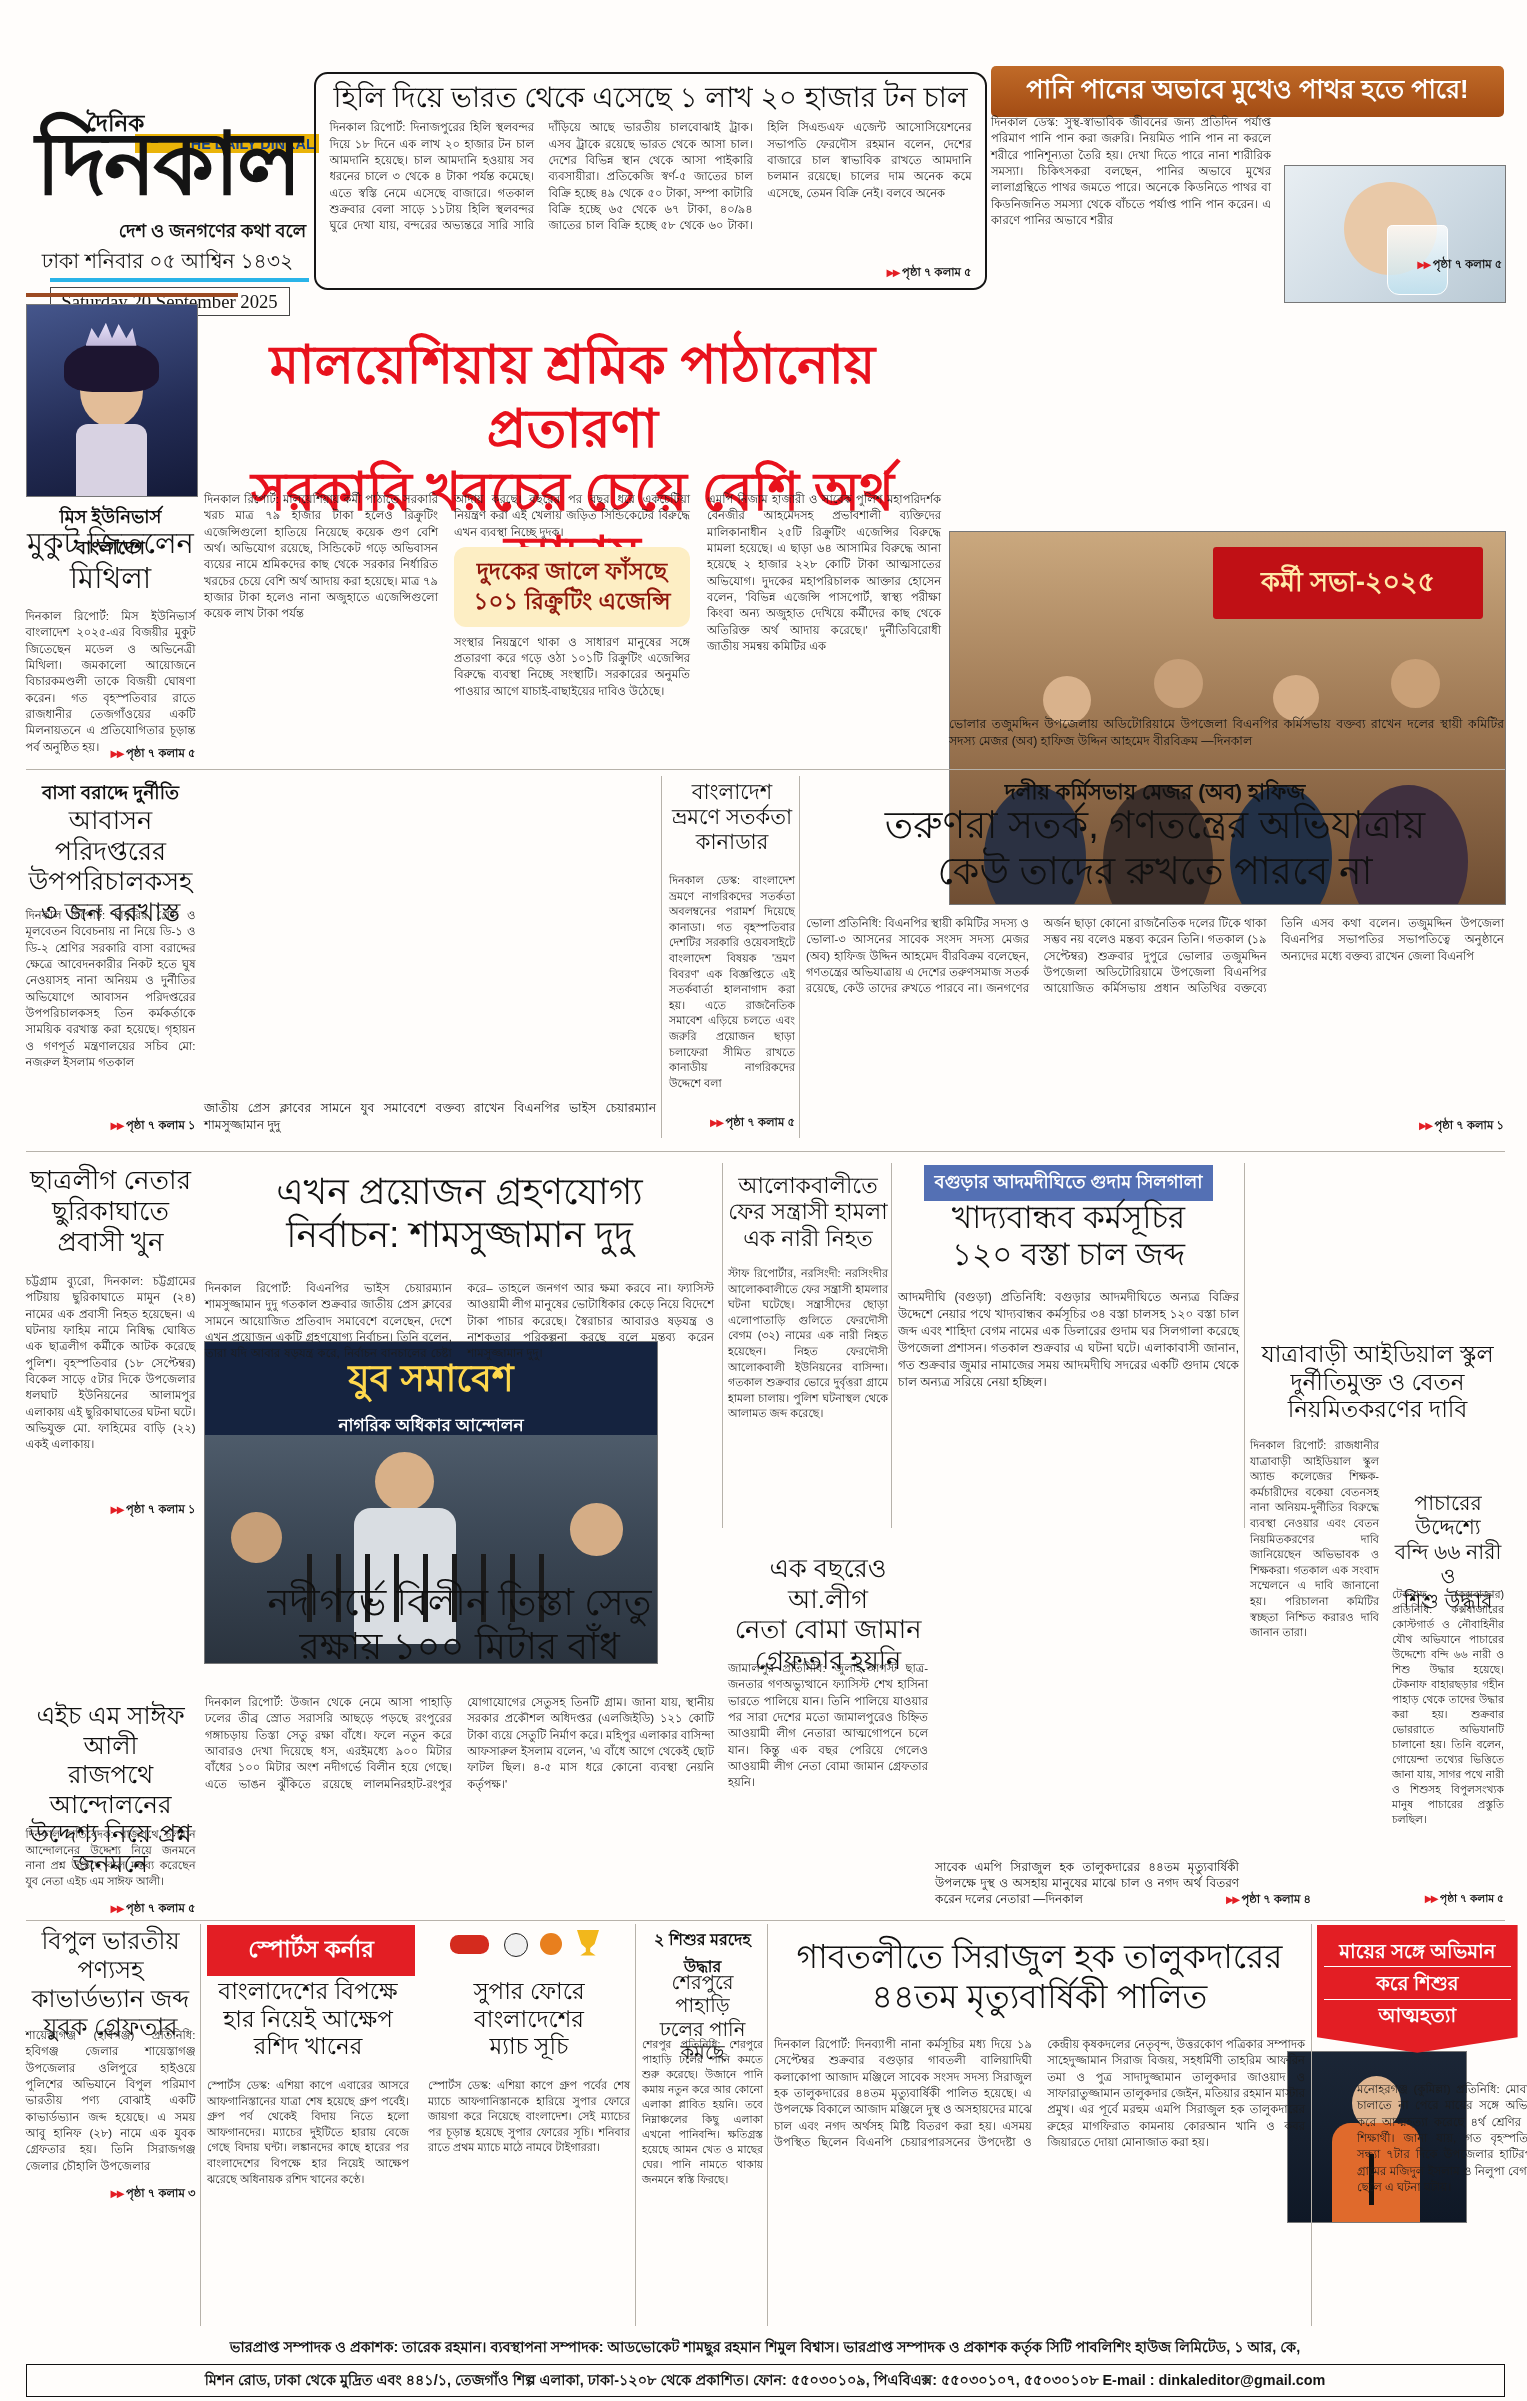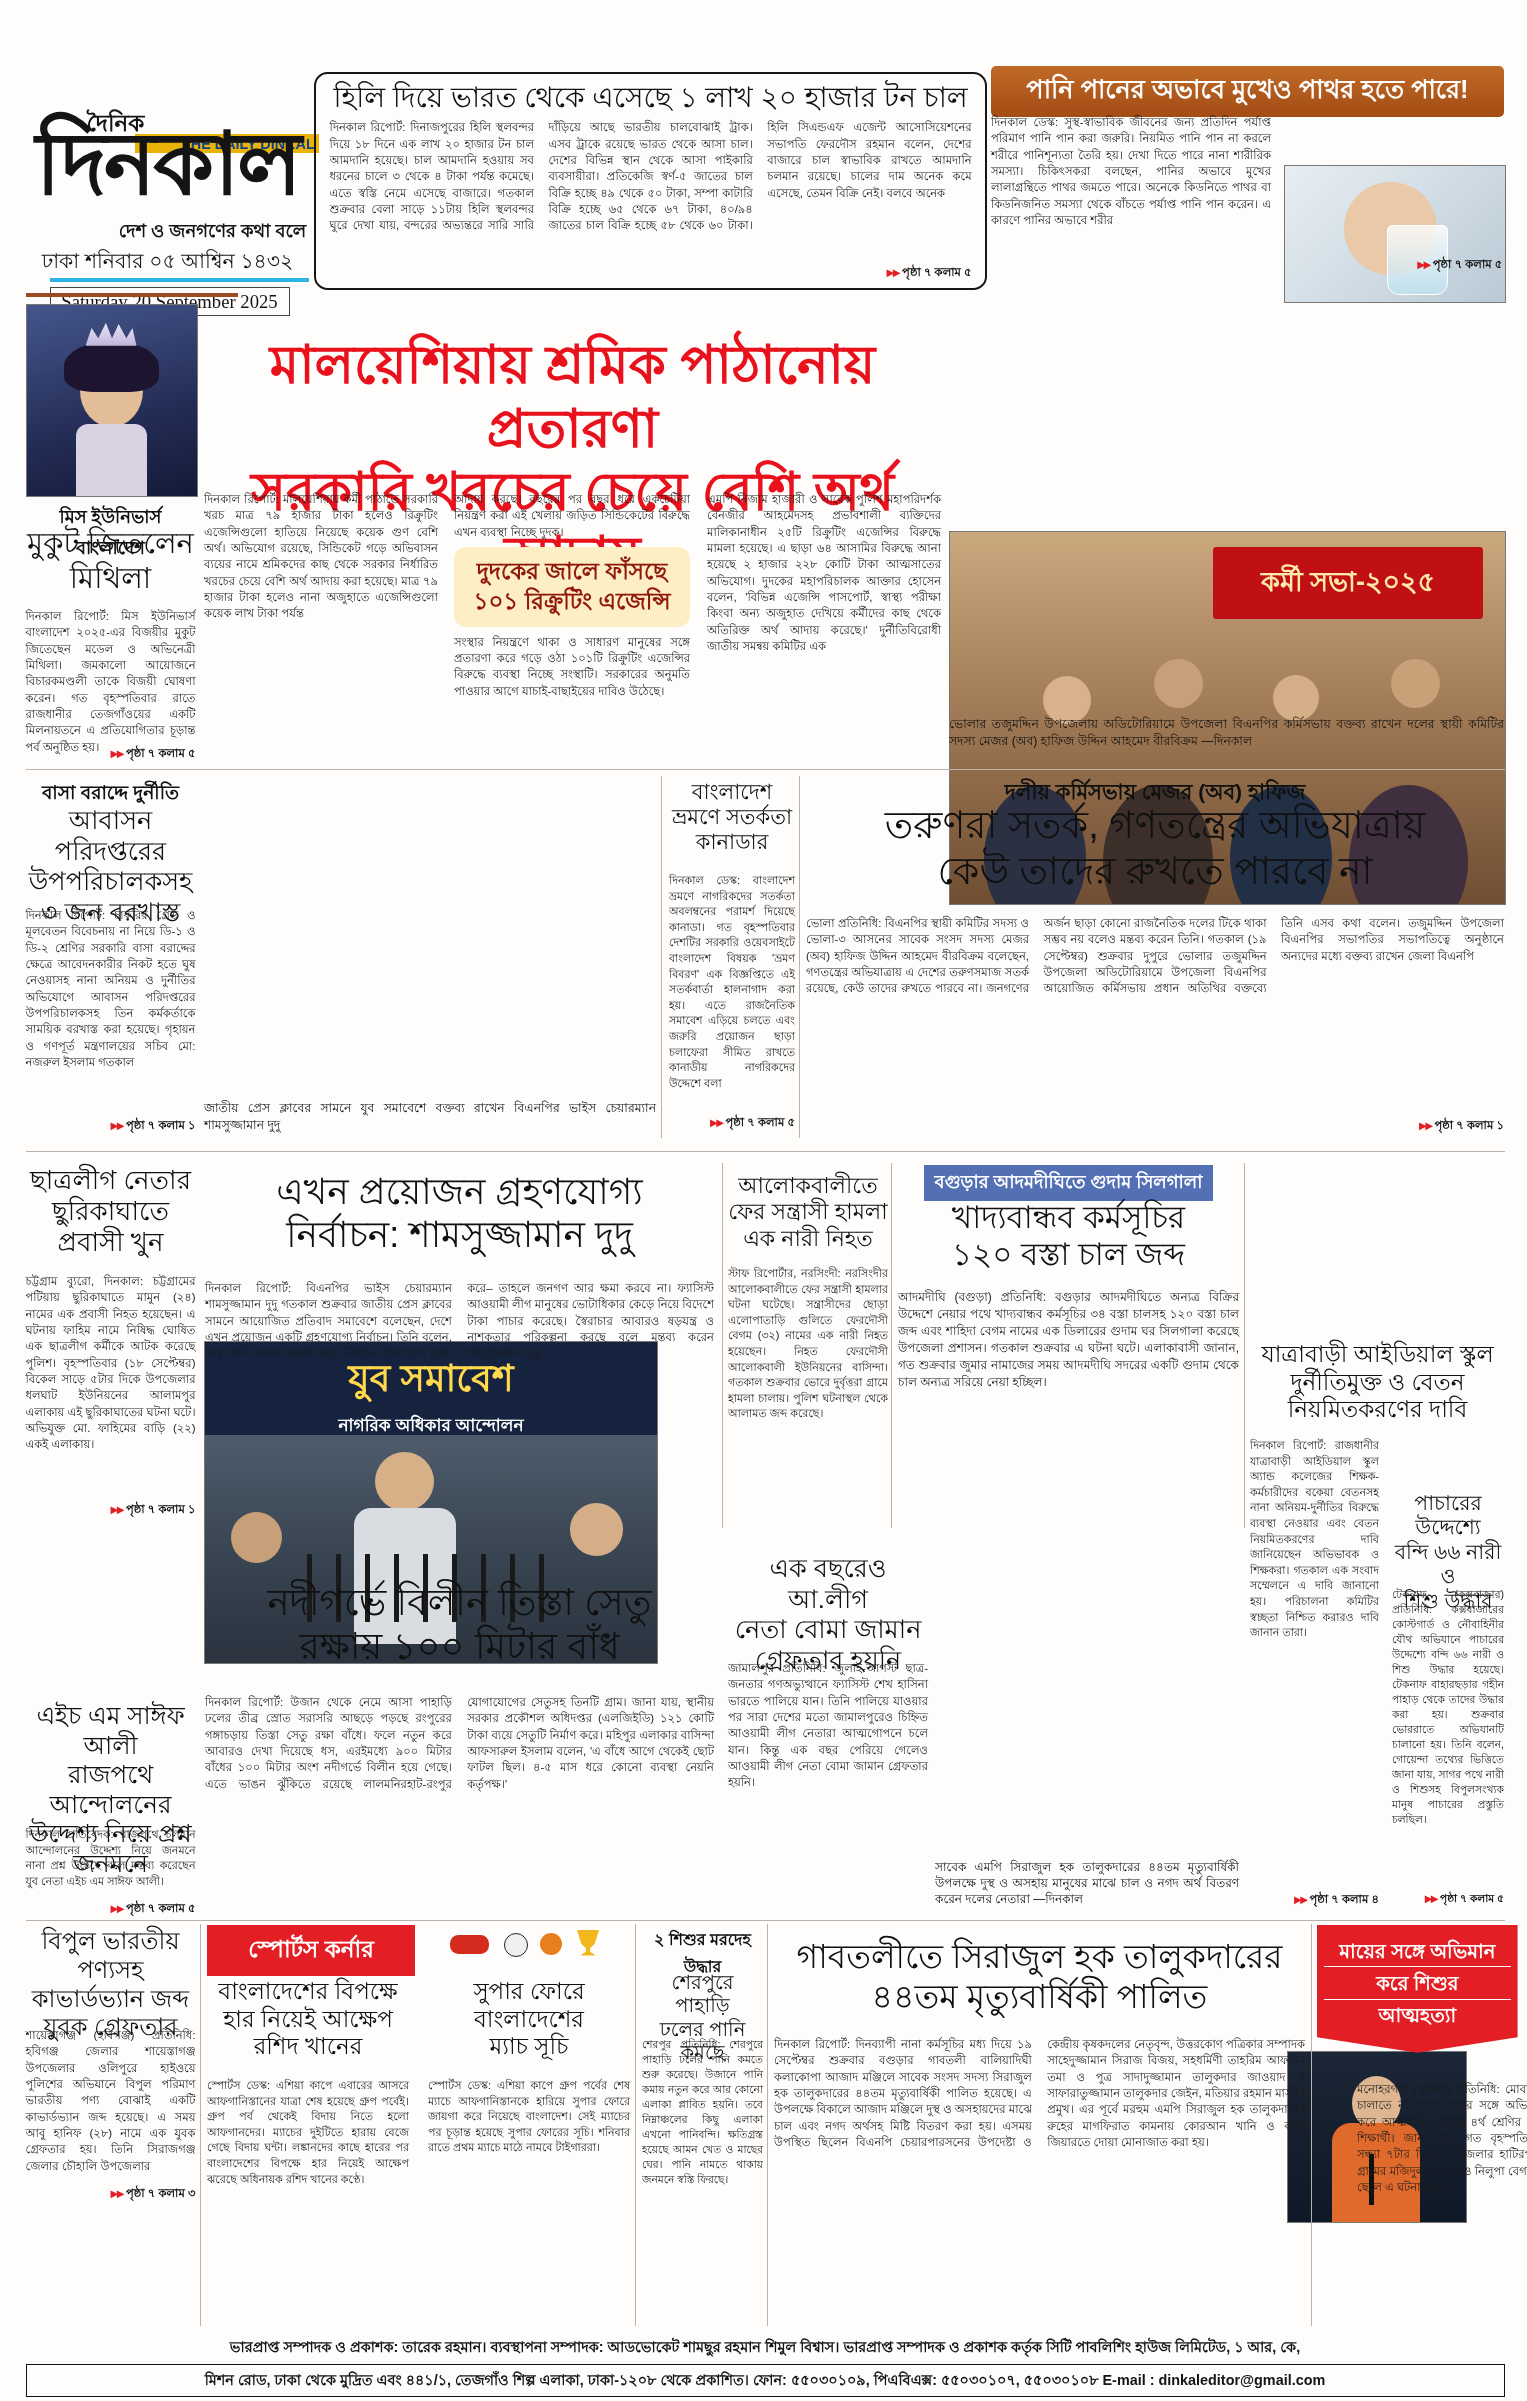--- a/index.html
+++ b/index.html
@@ -209,21 +209,21 @@
 
   <div class="abs photo" style="left:1287px;top:1161px;width:178px;height:170px;background:linear-gradient(#1b2636,#0f1826);">
     <div class="fig" style="left:64px;top:24px;width:49px;height:54px;background:#dfb692;"></div>
     <div class="fig" style="left:44px;top:71px;width:88px;height:102px;background:#e06a2c;border-radius:18.7px 18.7px 0 0;"></div>
     <div class="abs" style="left:81px;top:102px;width:5.1px;height:51px;background:#111;"></div>
   </div>
   <div class="abs hl" style="left:1250px;top:1341px;width:255px;font-size:23px;">যাত্রাবাড়ী আইডিয়াল স্কুল
 দুর্নীতিমুক্ত ও বেতন
 নিয়মিতকরণের দাবি</div>
   <div class="abs body" style="left:1250px;top:1438px;width:129px;height:441px;font-size:11px;">দিনকাল রিপোর্ট: রাজধানীর যাত্রাবাড়ী আইডিয়াল স্কুল অ্যান্ড কলেজের শিক্ষক-কর্মচারীদের বকেয়া বেতনসহ নানা অনিয়ম-দুর্নীতির বিরুদ্ধে ব্যবস্থা নেওয়ার এবং বেতন নিয়মিতকরণের দাবি জানিয়েছেন অভিভাবক ও শিক্ষকরা। গতকাল এক সংবাদ সম্মেলনে এ দাবি জানানো হয়। পরিচালনা কমিটির স্বচ্ছতা নিশ্চিত করারও দাবি জানান তারা।</div>
-  <div class="abs marker" style="left:1250px;top:1891px;width:129px;">
+  <div class="abs marker" style="left:1182px;top:1891px;width:129px;">
     <span class="arr">▶▶</span>
     <span>পৃষ্ঠা ৭ কলাম ৪</span>
   </div>
 
   <div class="abs hl" style="left:25.5px;top:1701px;width:170px;font-size:24.6px;">এইচ এম সাঈফ আলী
 রাজপথে আন্দোলনের
 উদ্দেশ্য নিয়ে প্রশ্ন
 জনমনে</div>
   <div class="abs body" style="left:25.5px;top:1827px;width:170px;height:71px;font-size:11px;">দিনকাল প্রতিবেদক: রাজপথে চলমান আন্দোলনের উদ্দেশ্য নিয়ে জনমনে নানা প্রশ্ন উঠেছে বলে মন্তব্য করেছেন যুব নেতা এইচ এম সাঈফ আলী।</div>
   <div class="abs marker" style="left:25.5px;top:1900px;width:170px;">

